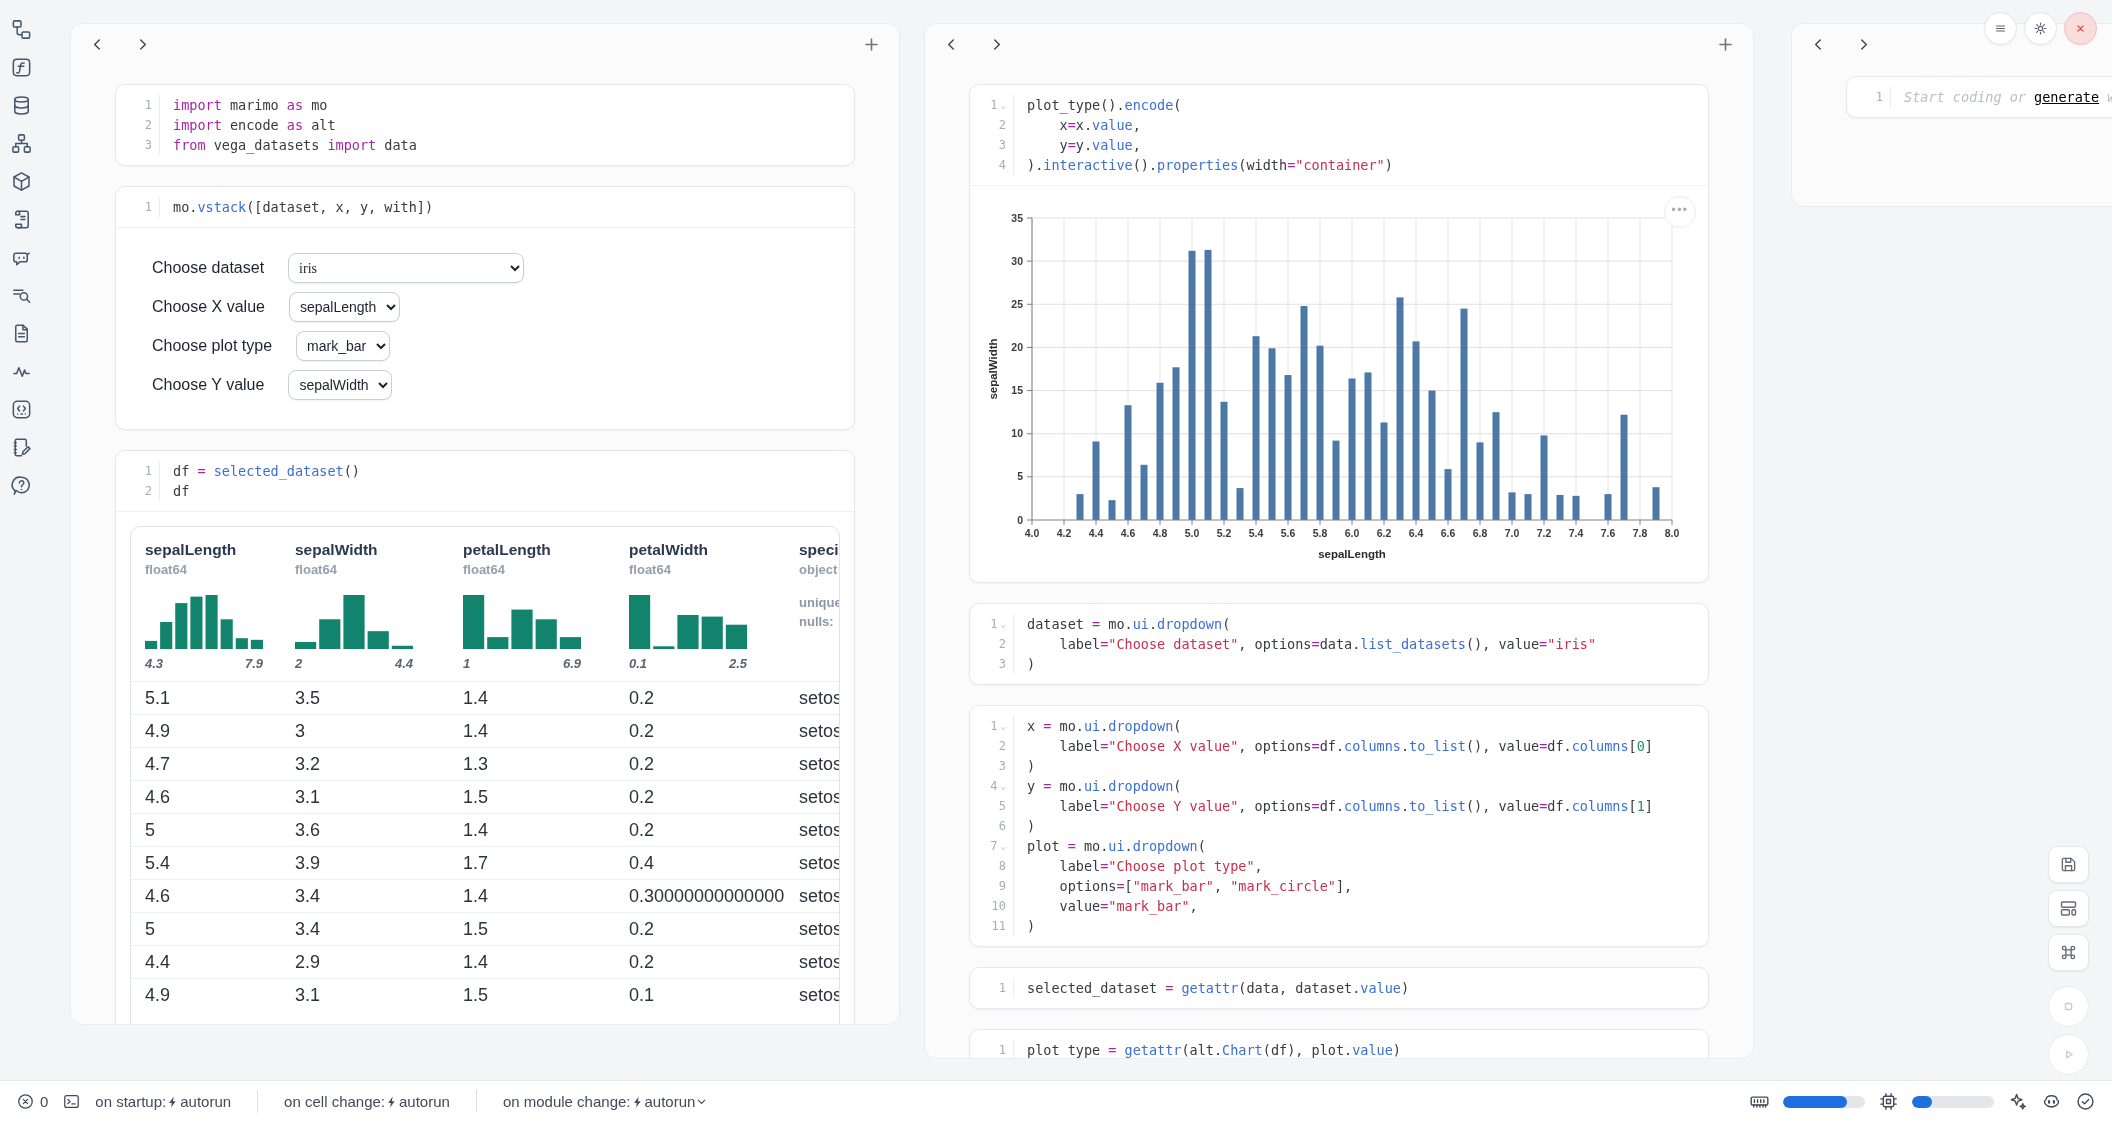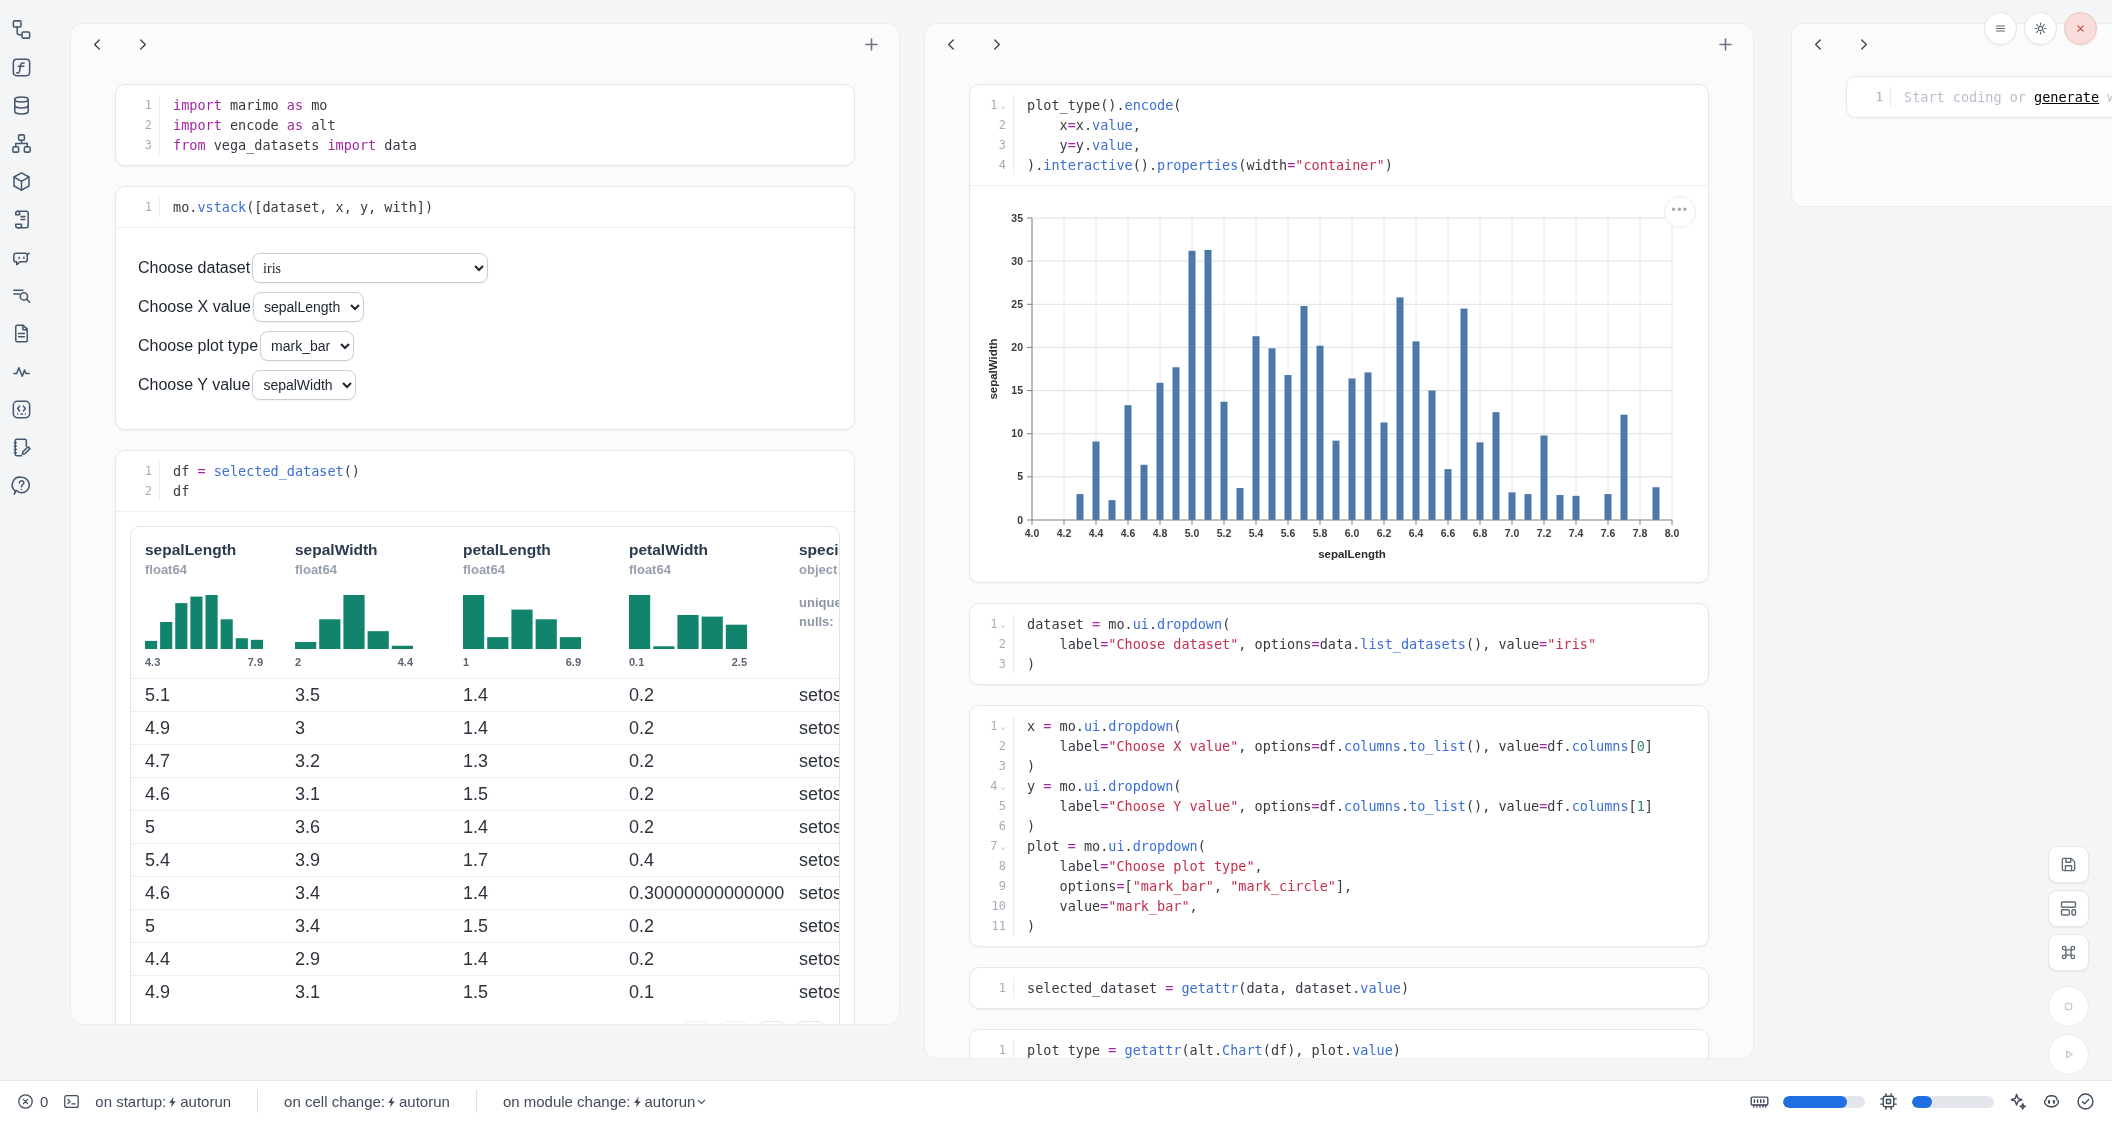--- a/index.html
+++ b/index.html
@@ -41,48 +41,48 @@
   .gut { flex:0 0 44px; display:flex; justify-content:flex-end; align-items:center;
          padding-right:7px; border-right:1px solid #e9ebee; color:#a6adb8; font-size:12px; }
   .fold { font-size:9px; color:#b4bbc5; margin-left:3px; }
   .ctext { padding-left:13px; padding-right:8px; white-space:pre; color:#383a42; overflow:hidden; }
   .tk-t  { color:#383a42; }
   .tk-kw { color:#a626a4; }
   .tk-op { color:#a626a4; }
   .tk-fn { color:#3b6fd4; }
   .tk-str{ color:#c5304b; }
   .tk-num{ color:#2a8f63; }
-  .tk-ph { color:#b8bfc9; }
+  .tk-ph { color:#b8bfc9;font-style:italic; }
   .tk-phu{ color:#000000; text-decoration:underline; }
   .outsep { border-top:1px solid #eef0f3; }
   .output { padding:14px; position:relative; }
 
   
   .output.dd { padding:16px 22px 20px; }
-  .dd-row { display:flex; align-items:center; gap:2px; margin:9px 0; font-size:16px; color:#1d2430; }
+  .dd-row { display:flex; align-items:center; gap:24px; margin:9px 14px; font-size:16px; color:#1d2430; }
   .dd-row select { height:30px; border:1px solid #c9ced6; border-radius:8px; background:#fff;
                    font-size:14px; color:#1d2430; padding:0 6px; font-family:inherit;
                    box-shadow:0 1px 2px rgba(0,0,0,.05); }
   .dd-row select.wide { width:236px;font-family:Liberation Serif, serif; }
 
   
   .dots-btn { position:absolute; top:10px; right:12px; width:32px; height:32px; border-radius:50%;
               border:1px solid #ececee; background:#fff; color:#a6abb3; display:flex;
               align-items:center; justify-content:center; font-size:12px; letter-spacing:1.5px;
               cursor:pointer; padding-bottom:4px; }
 
   
   .tblbox { border:1px solid #dfe3e9; border-radius:10px; background:#fff; overflow:hidden; }
   table.df { border-collapse:collapse; table-layout:fixed; width:814px; }
   table.df th, table.df td { text-align:left; padding-left:14px; white-space:nowrap; overflow:hidden; }
   table.df thead th { padding-top:14px; padding-bottom:10px; vertical-align:top; }
   .col-name { font-weight:700; color:#2b3a4e; font-size:15.5px; }
   .col-type { color:#95a0ae; font-size:13px; margin-top:3px; }
   .col-hist { margin-top:14px; }
-  .col-range { display:flex; justify-content:space-between; width:118px; color:#5a6573; font-size:11px; margin-top:7px; }
+  .col-range { display:flex; justify-content:space-between; width:118px; color:#5a6573; font-size:13px; margin-top:7px;font-style:italic; }
   .col-meta { color:#8d98a6; font-size:13px; margin-top:16px; line-height:19px; }
   table.df tbody td { border-top:1px solid #edf0f3; height:33px; font-size:18px; color:#2c333d; }
   .tfoot { display:flex; align-items:center; gap:9px; padding:12px 14px 14px; color:#3f4753; }
   .pg { margin-left:auto; display:flex; align-items:center; gap:8px; }
   .pg-btn { width:30px; height:30px; border-radius:8px; display:flex; align-items:center; justify-content:center;
             font-size:15px; background:#fff; border:1px solid #e3e6ea; box-shadow:0 1px 2px rgba(0,0,0,.05);
             color:#4a5260; cursor:pointer; }
   .pg-btn.muted { color:#bfc5cd; border-color:#edeff2; box-shadow:none; }
 
   

